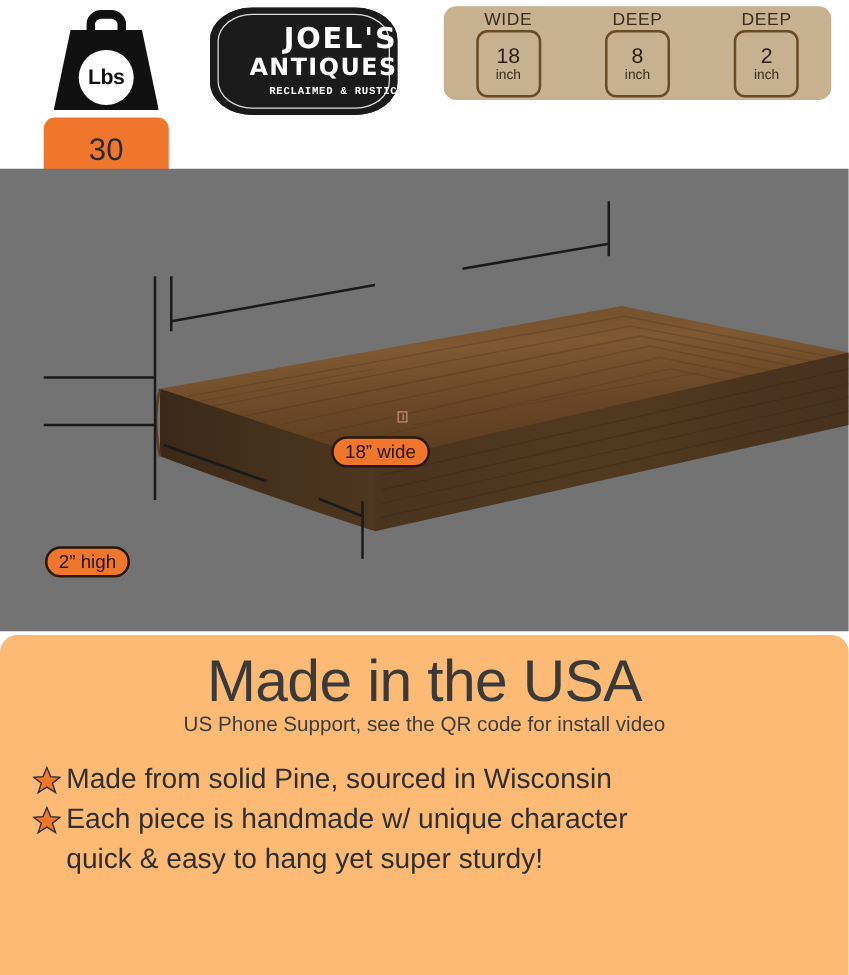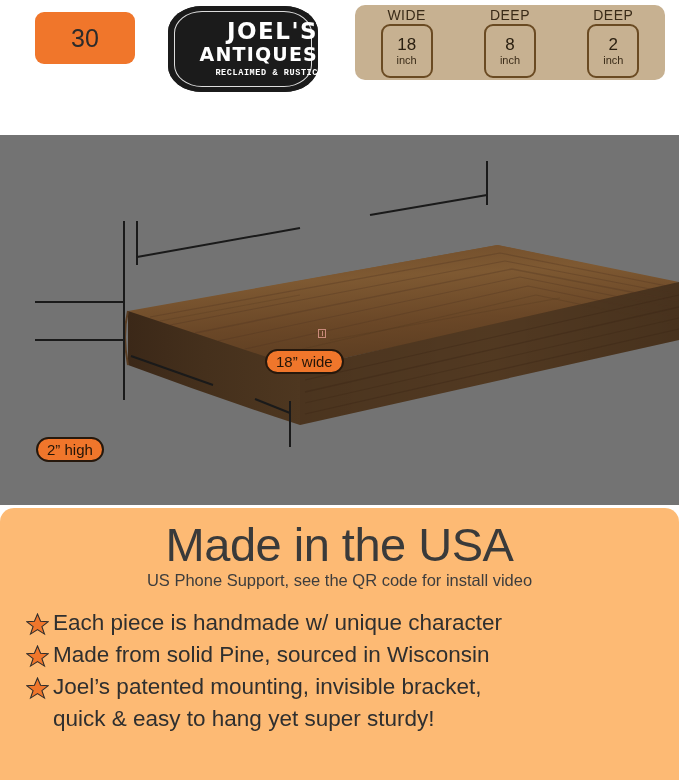--- a/index.html
+++ b/index.html
@@ -289,20 +289,25 @@
     color: #2f2f2f;
     line-height: 30px;
   }
 </style>
 </head>
 <body>
 
 <div id="top-bar">
 
   <div id="weight-block">
+    <div id="weight-icon-wrap">
+      <div class="wt-handle"></div>
+      <div class="wt-body"></div>
+      <div class="wt-disc">Lbs</div>
+    </div>
     <div id="weight-badge">30</div>
   </div>
 
   <div id="logo-block">
     <div id="logo-badge">
       <div class="logo-l1">JOEL'S</div>
       <div class="logo-l2">ANTIQUES</div>
       <div class="logo-l3">RECLAIMED &amp; RUSTIC</div>
     </div>
   </div>
@@ -511,32 +516,26 @@
 
 <div id="info-panel">
   <h1 id="usa-heading">Made in the USA</h1>
   <div id="usa-sub">US Phone Support, see the QR code for install video</div>
 
   <ul id="bullets">
     <li class="bullet">
       <svg class="star" viewBox="0 0 24 24">
         <polygon points="12,1 15.2,8.6 23,9.2 16.6,14.2 19.3,22 12,17.4 4.7,22 7.4,14.2 1,9.2 8.8,8.6" fill="#F0762B" stroke="#2b2b2b" stroke-width="1.1"></polygon>
       </svg>
-      <span class="bullet-text">Each piece is handmade w/ unique character</span>
-    </li>
-    <li class="bullet">
-      <svg class="star" viewBox="0 0 24 24">
-        <polygon points="12,1 15.2,8.6 23,9.2 16.6,14.2 19.3,22 12,17.4 4.7,22 7.4,14.2 1,9.2 8.8,8.6" fill="#F0762B" stroke="#2b2b2b" stroke-width="1.1"></polygon>
-      </svg>
       <span class="bullet-text">Made from solid Pine, sourced in Wisconsin</span>
     </li>
     <li class="bullet">
       <svg class="star" viewBox="0 0 24 24">
         <polygon points="12,1 15.2,8.6 23,9.2 16.6,14.2 19.3,22 12,17.4 4.7,22 7.4,14.2 1,9.2 8.8,8.6" fill="#F0762B" stroke="#2b2b2b" stroke-width="1.1"></polygon>
       </svg>
-      <span class="bullet-text">Joel’s patented mounting, invisible bracket,</span>
+      <span class="bullet-text">Each piece is handmade w/ unique character</span>
     </li>
     <li class="bullet">
       <span class="star"></span>
       <span class="bullet-text">quick &amp; easy to hang yet super sturdy!</span>
     </li>
   </ul>
 </div>
 
 </body></html>

